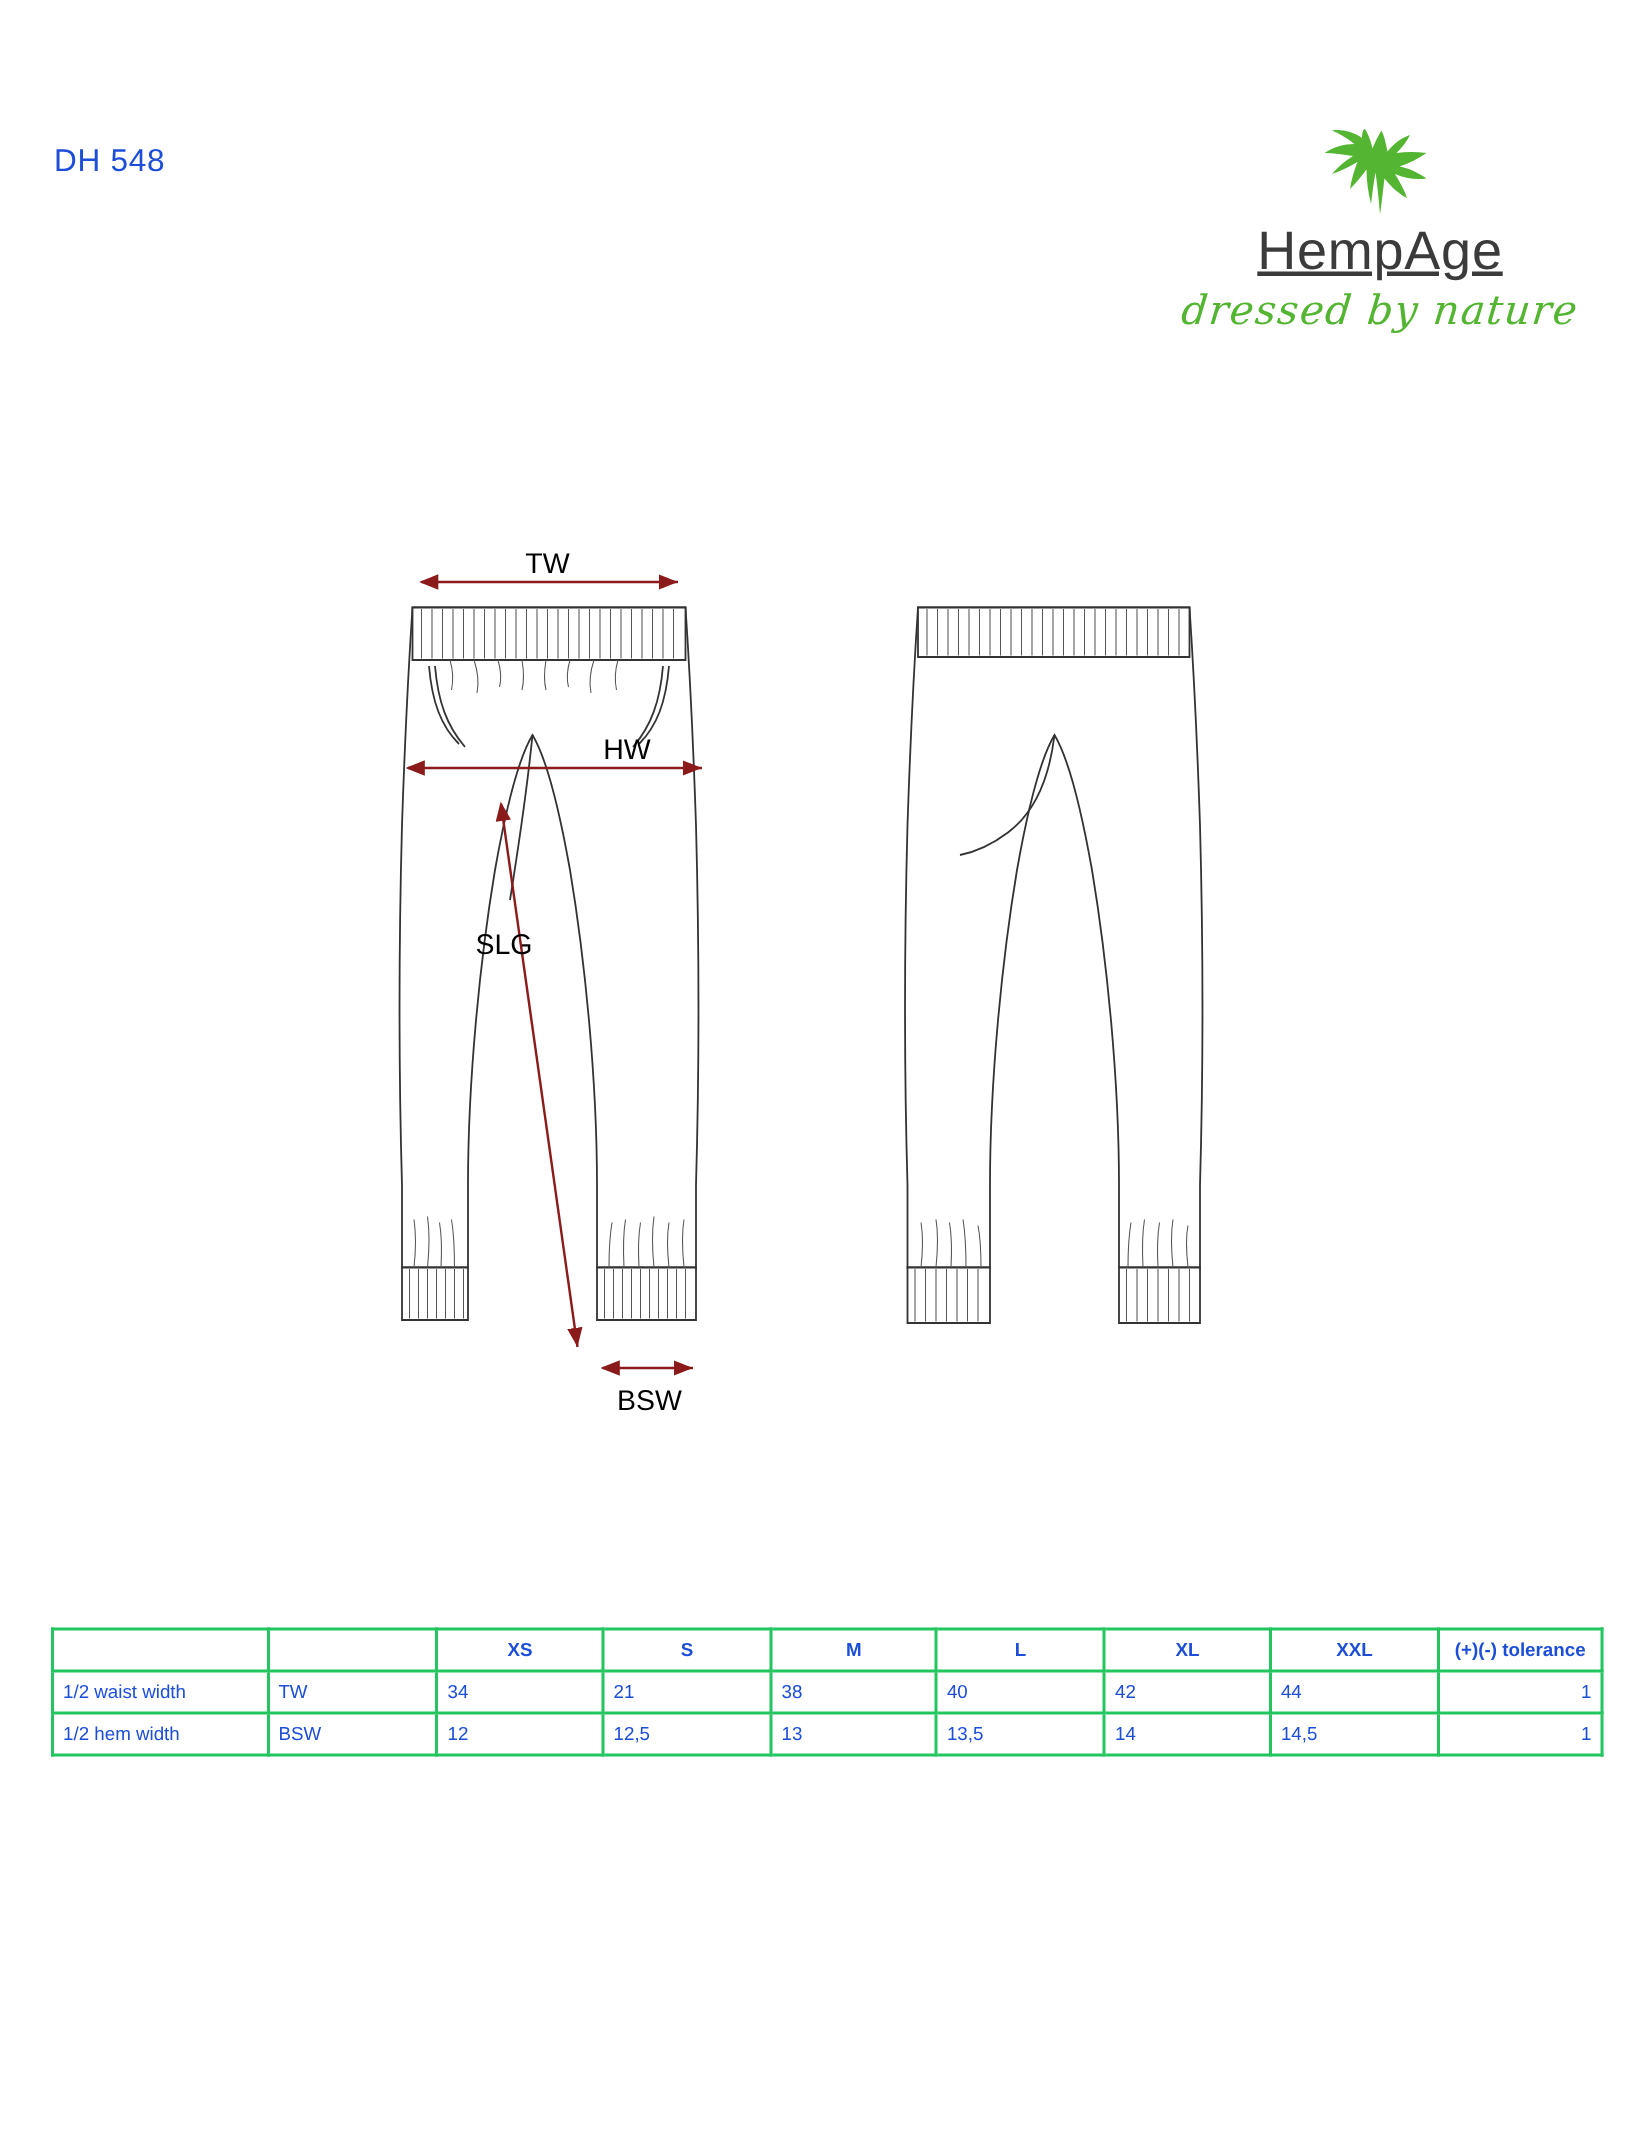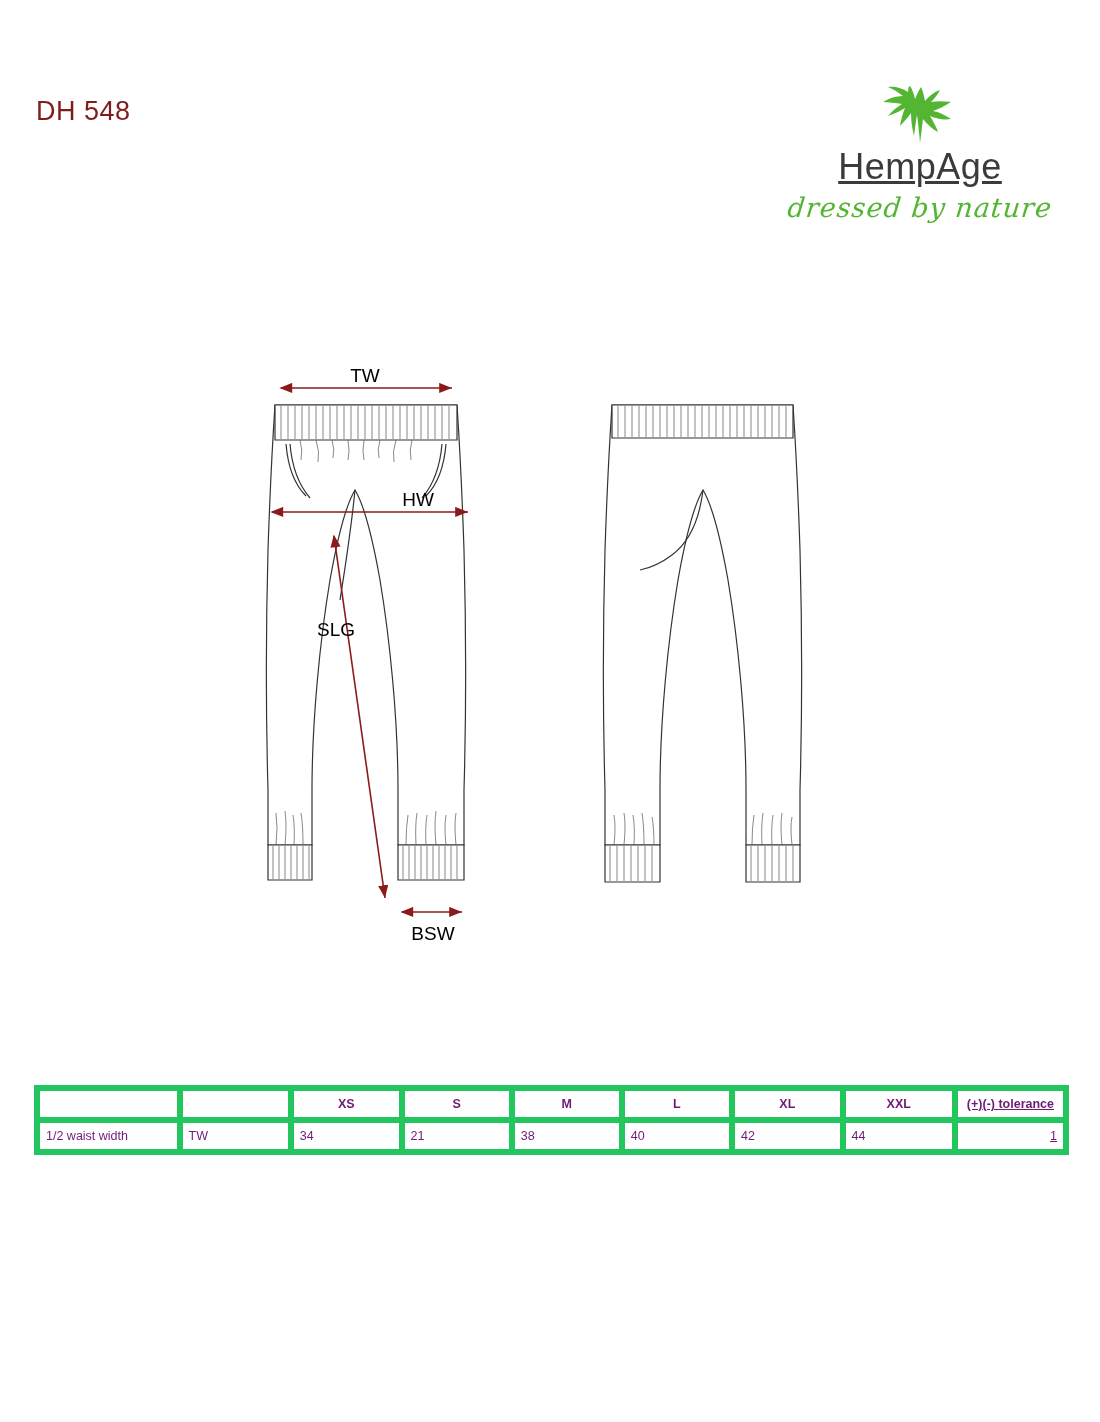--- a/index.html
+++ b/index.html
@@ -14,23 +14,23 @@
     font-family: "Liberation Sans", sans-serif;
     color: #000000;
     overflow: hidden;
   }
 
   
   #doc-title {
     position: absolute;
     left: 36px;
     top: 96px;
-    font-size: 27px;
+    font-size: 21px;
     letter-spacing: 0.5px;
-    color: #7f1d1d;
+    color: #1d4ed8;
   }
 
   #brand-block {
     position: absolute;
     right: 40px;
     top: 86px;
     width: 280px;
     text-align: center;
   }
   #brand-leaf {
@@ -71,34 +71,34 @@
     left: 34px;
     top: 1085px;
     width: 1035px;
   }
   table.measures {
     border-collapse: collapse;
     width: 1035px;
     font-size: 12.5px;
   }
   table.measures td, table.measures th {
-    border: 6px solid #22c55e;
+    border: 2px solid #22c55e;
     height: 26px;
     padding: 0 6px;
     font-weight: normal;
-    color: #701a75;
+    color: #1d4ed8;
   }
   table.measures thead th {
     font-weight: bold;
     text-align: center;
   }
   .col-label { width: 150px; text-align: left; }
   .col-code  { width: 113px; text-align: left; }
   .col-size  { width: 113px; text-align: left; }
-  .col-tol   { width: 103px; text-align: right; text-decoration: underline; }
+  .col-tol   { width: 103px; text-align: right; }
   thead .col-label, thead .col-code { border-bottom: 1px solid #000; }
 </style>
 </head>
 <body>
 
 <div id="doc-title">DH 548</div>
 
 <div id="brand-block">
   <svg id="brand-leaf" viewBox="0 0 78 58">
     <g fill="#53b531">
@@ -340,15 +340,26 @@
         <td class="col-label">1/2 waist width</td>
         <td class="col-code">TW</td>
         <td class="col-size">34</td>
         <td class="col-size">21</td>
         <td class="col-size">38</td>
         <td class="col-size">40</td>
         <td class="col-size">42</td>
         <td class="col-size">44</td>
         <td class="col-tol">1</td>
       </tr>
+      <tr>
+        <td class="col-label">1/2 hem width</td>
+        <td class="col-code">BSW</td>
+        <td class="col-size">12</td>
+        <td class="col-size">12,5</td>
+        <td class="col-size">13</td>
+        <td class="col-size">13,5</td>
+        <td class="col-size">14</td>
+        <td class="col-size">14,5</td>
+        <td class="col-tol">1</td>
+      </tr>
     </tbody>
   </table>
 </div>
 
 </body></html>

